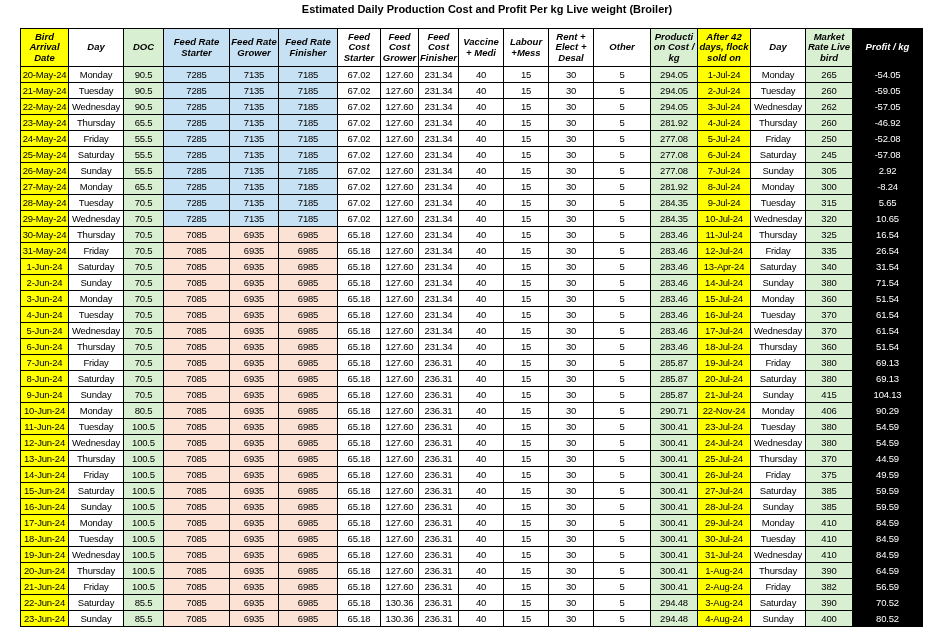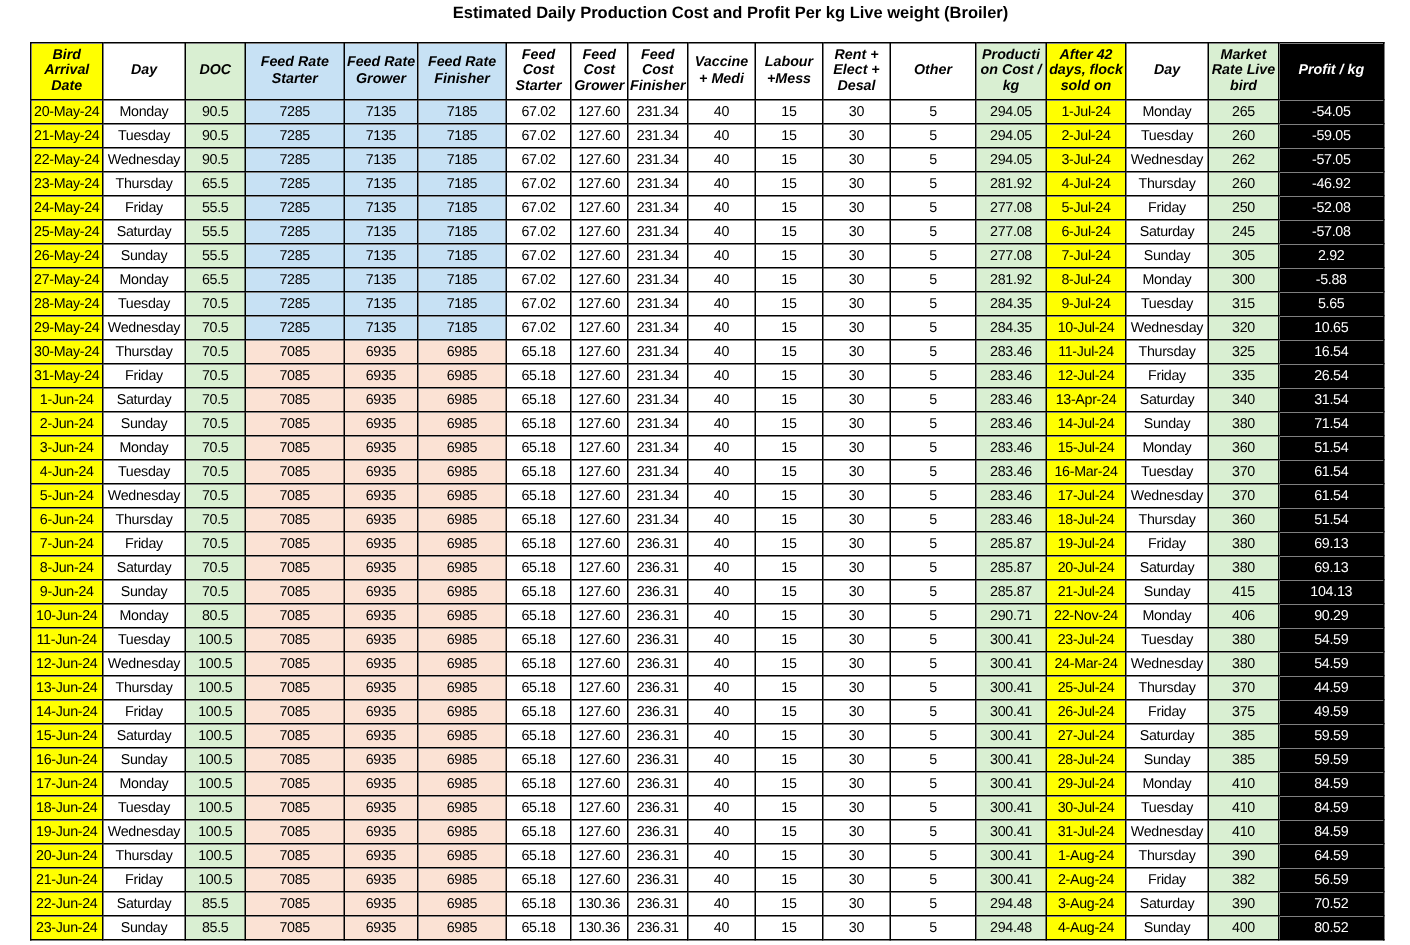--- a/index.html
+++ b/index.html
@@ -230,21 +230,21 @@
         <td class="bg-plain">127.60</td>
         <td class="bg-plain">231.34</td>
         <td class="bg-plain">40</td>
         <td class="bg-plain">15</td>
         <td class="bg-plain">30</td>
         <td class="bg-plain">5</td>
         <td class="bg-green">281.92</td>
         <td class="bg-yellow">8-Jul-24</td>
         <td class="bg-plain">Monday</td>
         <td class="bg-green">300</td>
-        <td class="bg-profit">-5.88</td>
+        <td class="bg-profit">-8.24</td>
       </tr>
       <tr>
         <td class="bg-yellow">28-May-24</td>
         <td class="bg-plain">Tuesday</td>
         <td class="bg-green">70.5</td>
         <td class="bg-blue">7285</td>
         <td class="bg-blue">7135</td>
         <td class="bg-blue">7185</td>
         <td class="bg-plain">67.02</td>
         <td class="bg-plain">127.60</td>
@@ -387,21 +387,21 @@
         <td class="bg-peach">6935</td>
         <td class="bg-peach">6985</td>
         <td class="bg-plain">65.18</td>
         <td class="bg-plain">127.60</td>
         <td class="bg-plain">231.34</td>
         <td class="bg-plain">40</td>
         <td class="bg-plain">15</td>
         <td class="bg-plain">30</td>
         <td class="bg-plain">5</td>
         <td class="bg-green">283.46</td>
-        <td class="bg-yellow">16-Mar-24</td>
+        <td class="bg-yellow">16-Jul-24</td>
         <td class="bg-plain">Tuesday</td>
         <td class="bg-green">370</td>
         <td class="bg-profit">61.54</td>
       </tr>
       <tr>
         <td class="bg-yellow">5-Jun-24</td>
         <td class="bg-plain">Wednesday</td>
         <td class="bg-green">70.5</td>
         <td class="bg-peach">7085</td>
         <td class="bg-peach">6935</td>
@@ -547,21 +547,21 @@
         <td class="bg-peach">6935</td>
         <td class="bg-peach">6985</td>
         <td class="bg-plain">65.18</td>
         <td class="bg-plain">127.60</td>
         <td class="bg-plain">236.31</td>
         <td class="bg-plain">40</td>
         <td class="bg-plain">15</td>
         <td class="bg-plain">30</td>
         <td class="bg-plain">5</td>
         <td class="bg-green">300.41</td>
-        <td class="bg-yellow">24-Mar-24</td>
+        <td class="bg-yellow">24-Jul-24</td>
         <td class="bg-plain">Wednesday</td>
         <td class="bg-green">380</td>
         <td class="bg-profit">54.59</td>
       </tr>
       <tr>
         <td class="bg-yellow">13-Jun-24</td>
         <td class="bg-plain">Thursday</td>
         <td class="bg-green">100.5</td>
         <td class="bg-peach">7085</td>
         <td class="bg-peach">6935</td>

